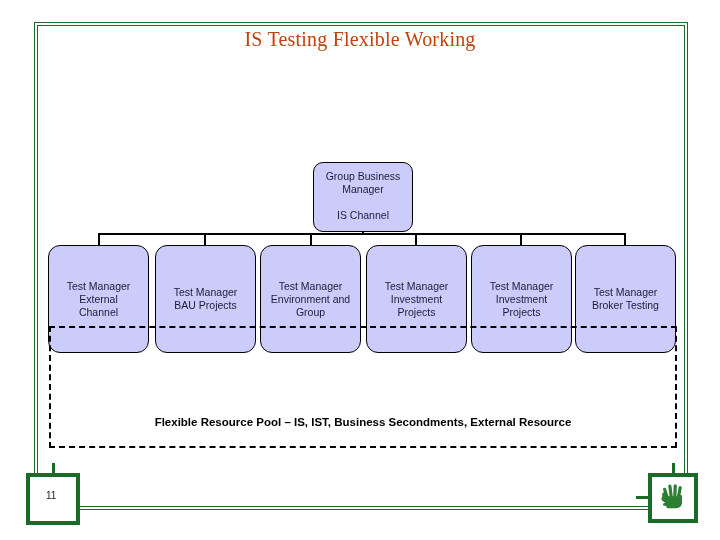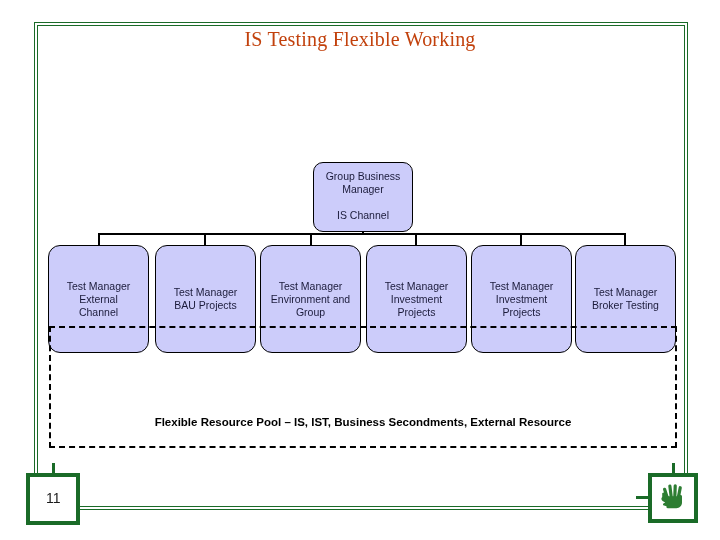--- a/index.html
+++ b/index.html
@@ -161,21 +161,21 @@
     height: 52px;
     box-sizing: border-box;
     border: 4px solid #1a6b28;
     background: #ffffff;
     z-index: 6;
   }
   .page-number {
     position: absolute;
     left: 46px;
     top: 490px;
-    font-size: 14px;
+    font-size: 10px;
     color: #1a1a1a;
     z-index: 7;
   }
 
   
   .hand-badge {
     position: absolute;
     left: 648px;
     top: 473px;
     width: 50px;

